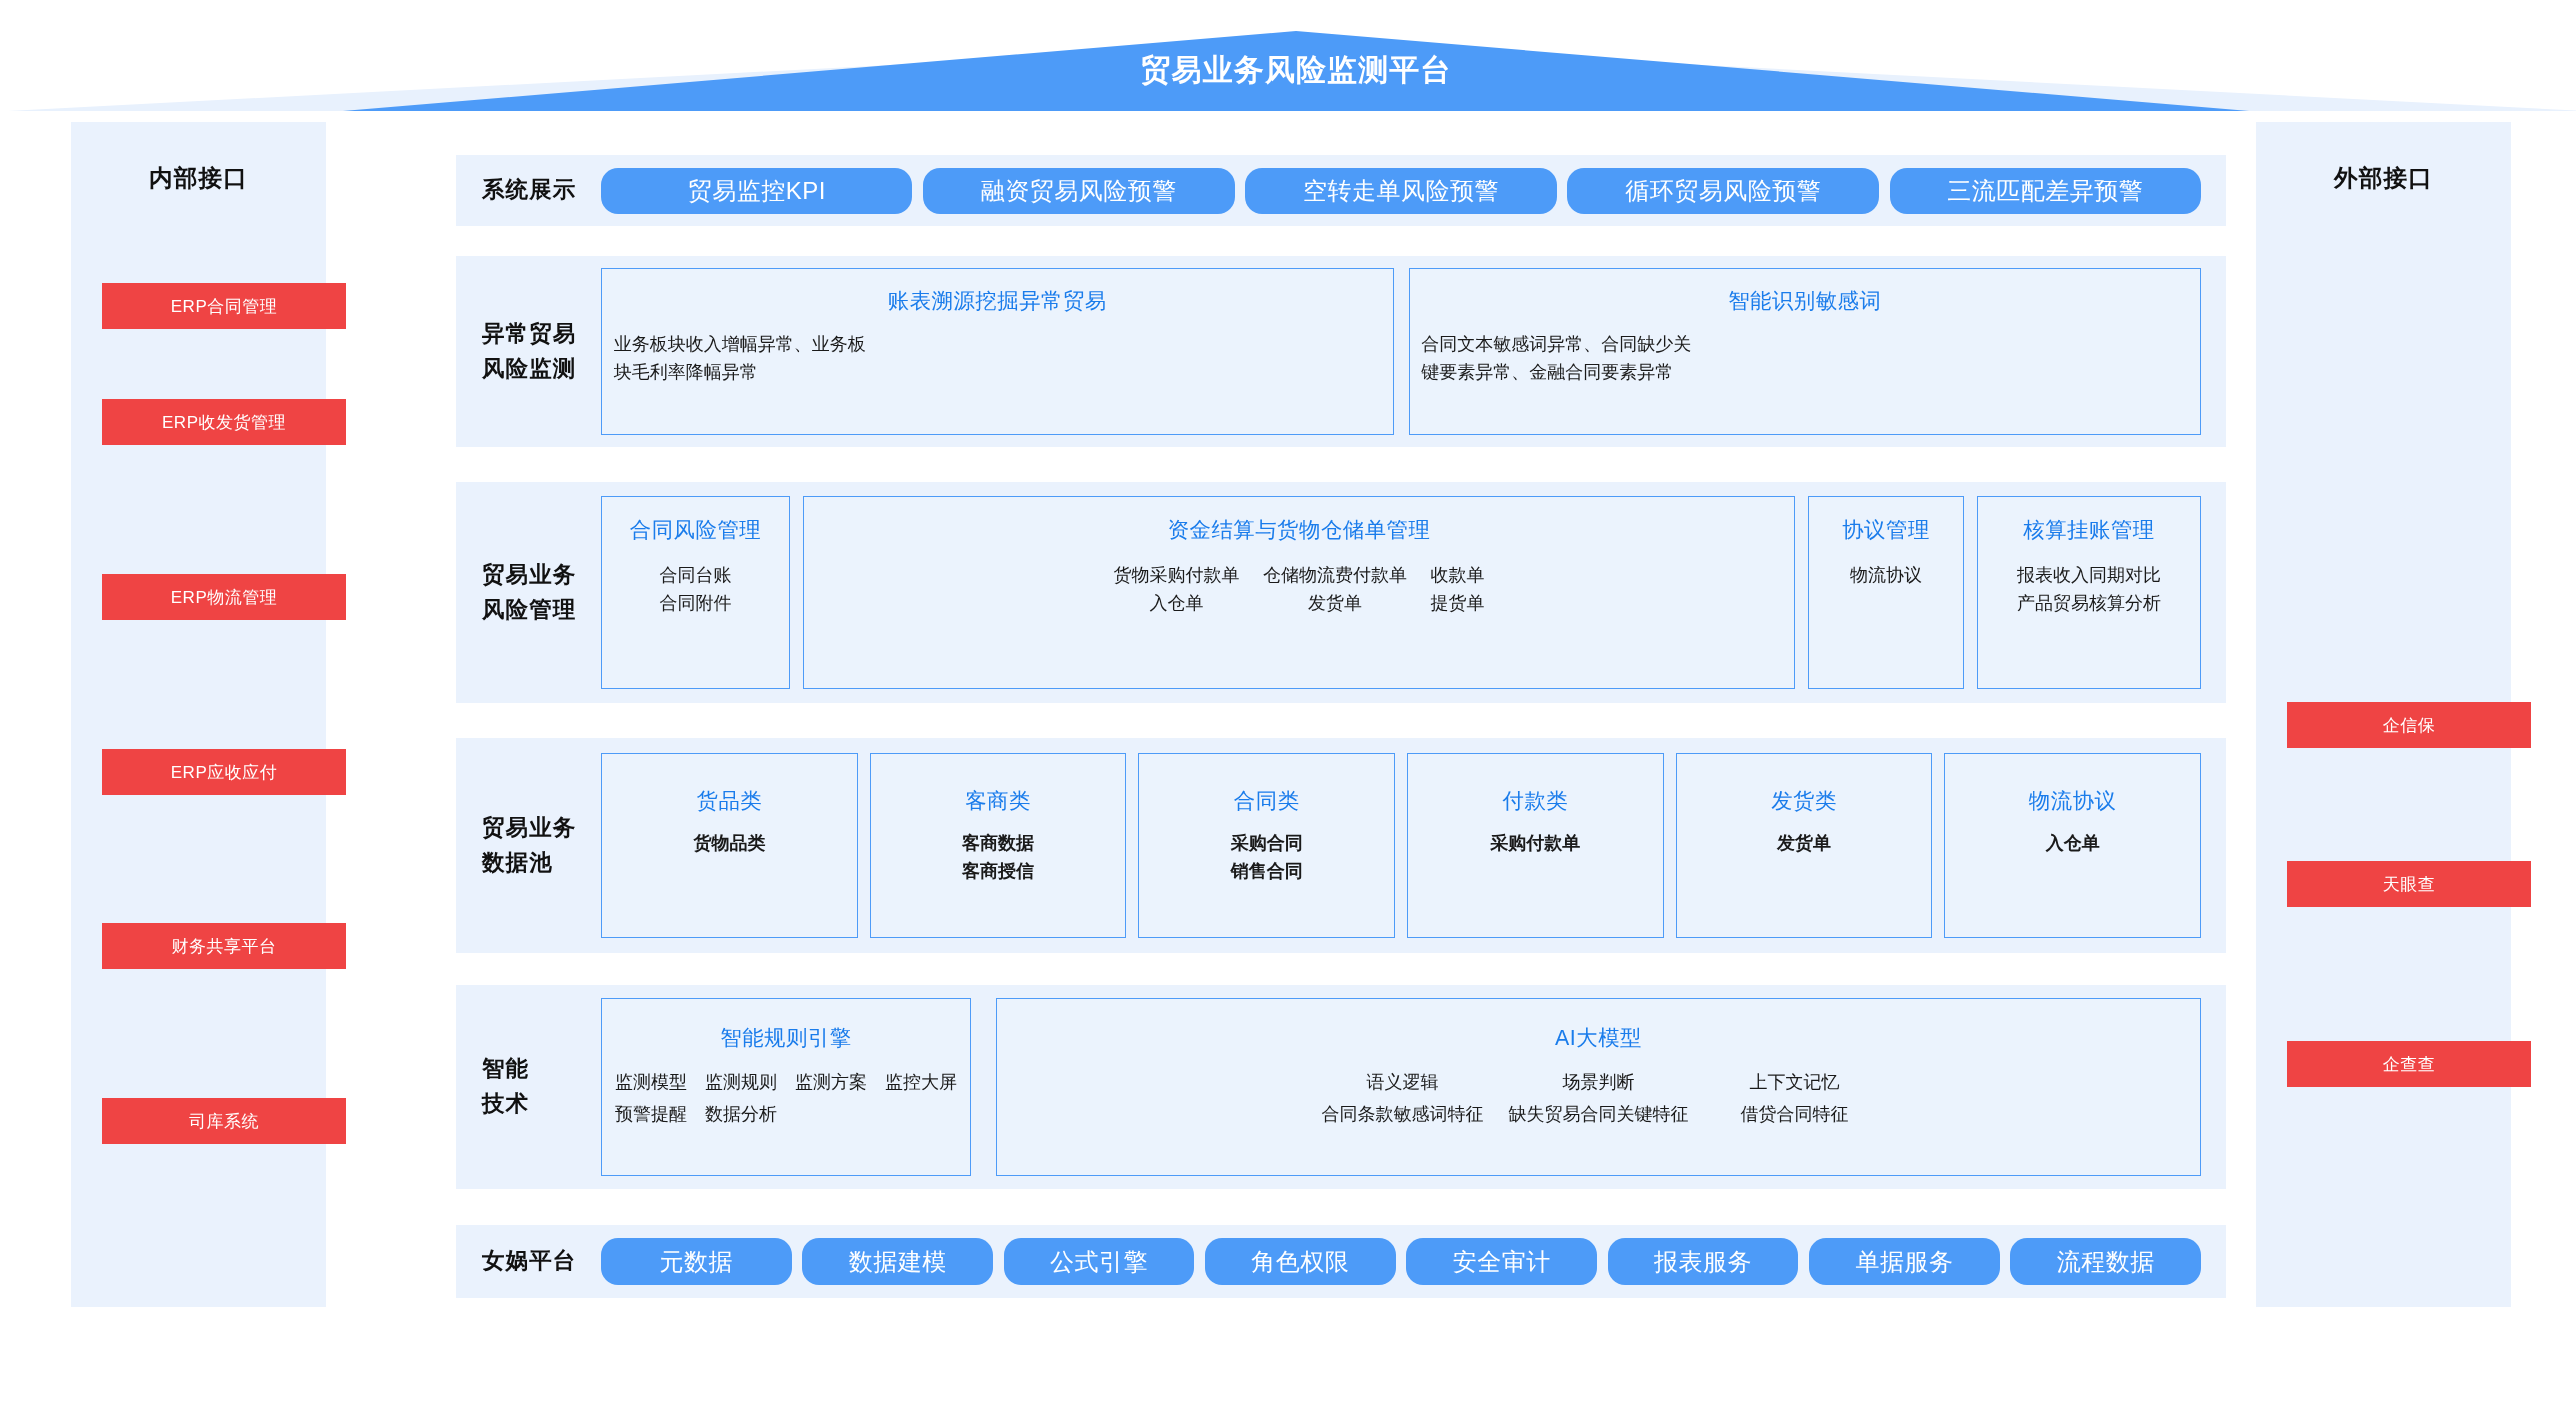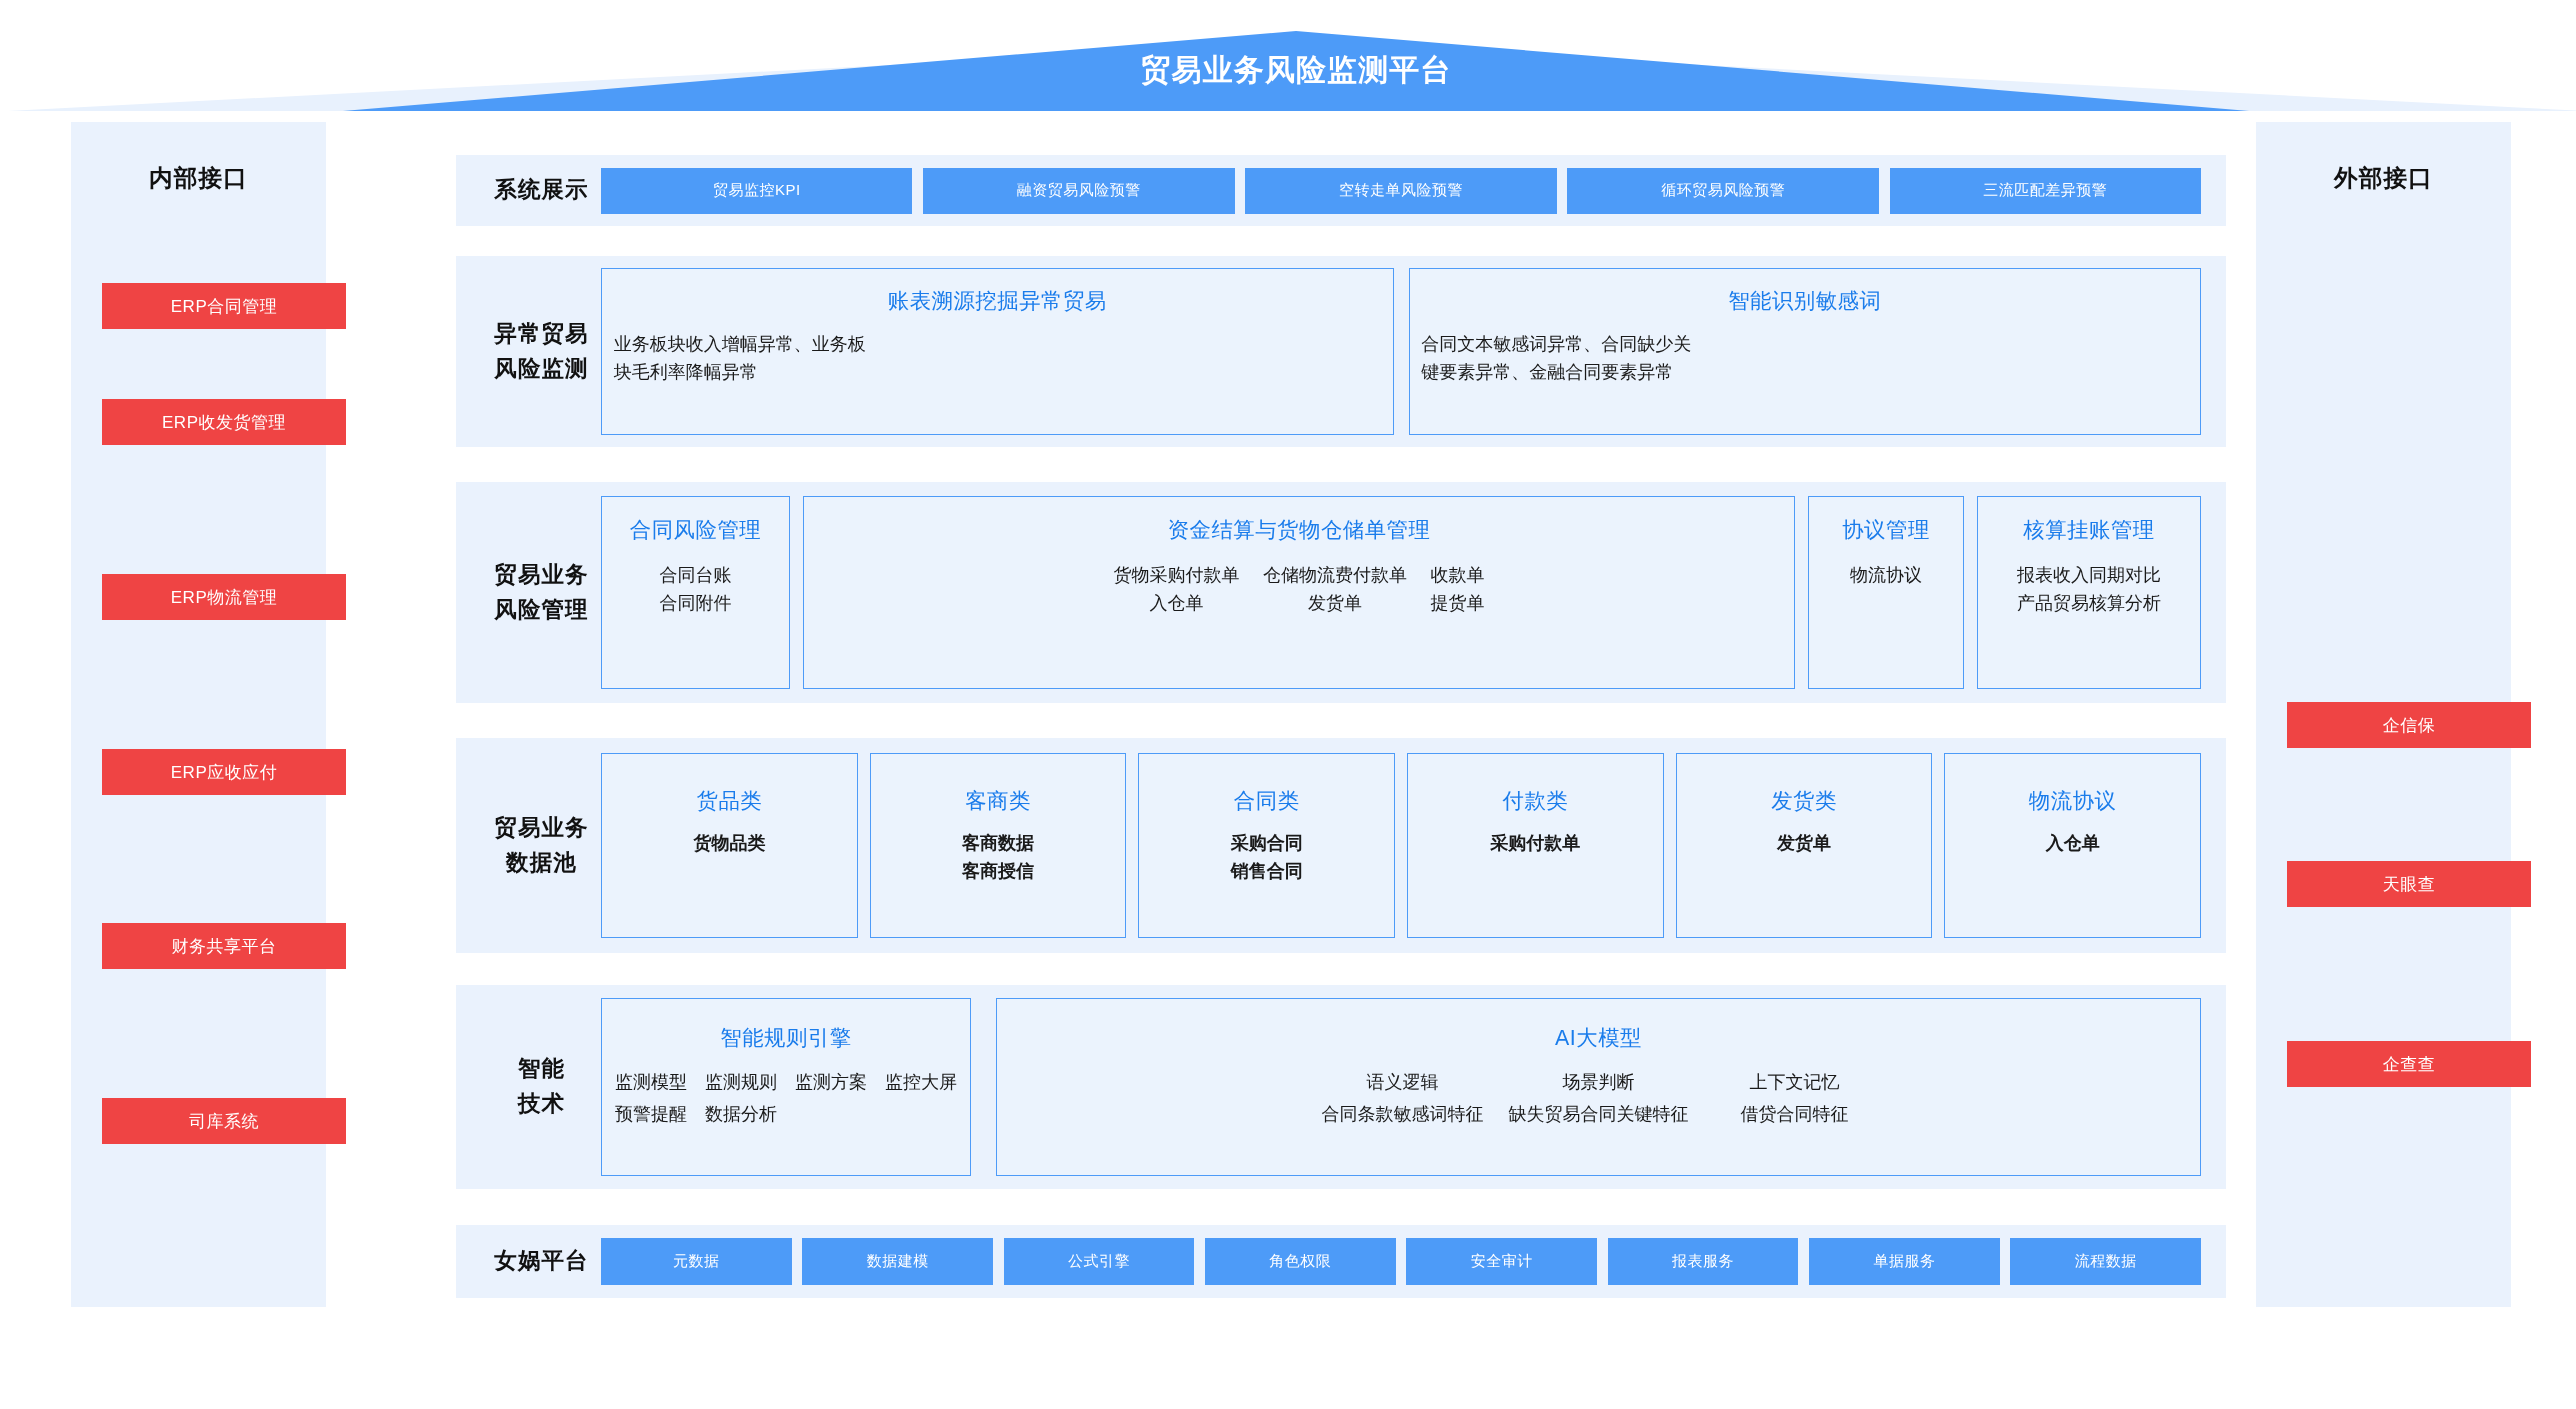--- a/index.html
+++ b/index.html
@@ -59,31 +59,31 @@
   .row-r1 { top: 256px;  height: 191px; }
   .row-r2 { top: 482px;  height: 221px; }
   .row-r3 { top: 738px; height: 215px; }
   .row-r4 { top: 985px; height: 204px; }
   .row-r5 { top: 1225px; height: 73px; }
 
   .row-label {
     flex: 0 0 119px; margin-left: 26px;
     font-size: 22.5px; font-weight: bold; color: #111;
     line-height: 1.55; letter-spacing: 1.1px;
-    text-align: center;
+    text-align: left;
   }
   .row-label .ln { display: block; white-space: nowrap; }
 
   .row-body { flex: 1 1 auto; display: flex; align-items: center; height: 100%; }
 
   
   .pill {
     background: #4d9bf8; color: #fff;
     display: flex; align-items: center; justify-content: center;
-    font-size: 15px; letter-spacing: 0.5px; white-space: nowrap;
+    font-size: 24px; letter-spacing: 0.5px; white-space: nowrap; border-radius: 17px;
   }
   .row-r0 .row-body { gap: 10.7px; padding-right: 25px; }
   .row-r0 .pill { height: 46px; padding: 0 11.8px; flex: 1 1 0; }
   .row-r5 .row-body { gap: 10.7px; padding-right: 25px; }
   .row-r5 .pill { height: 47px; padding: 0 10.7px; flex: 1 1 0; }
 
   
   .card {
     border: 1.1px solid #4d9bf8; background: #ebf3fd;
     display: flex; flex-direction: column; align-items: center;

